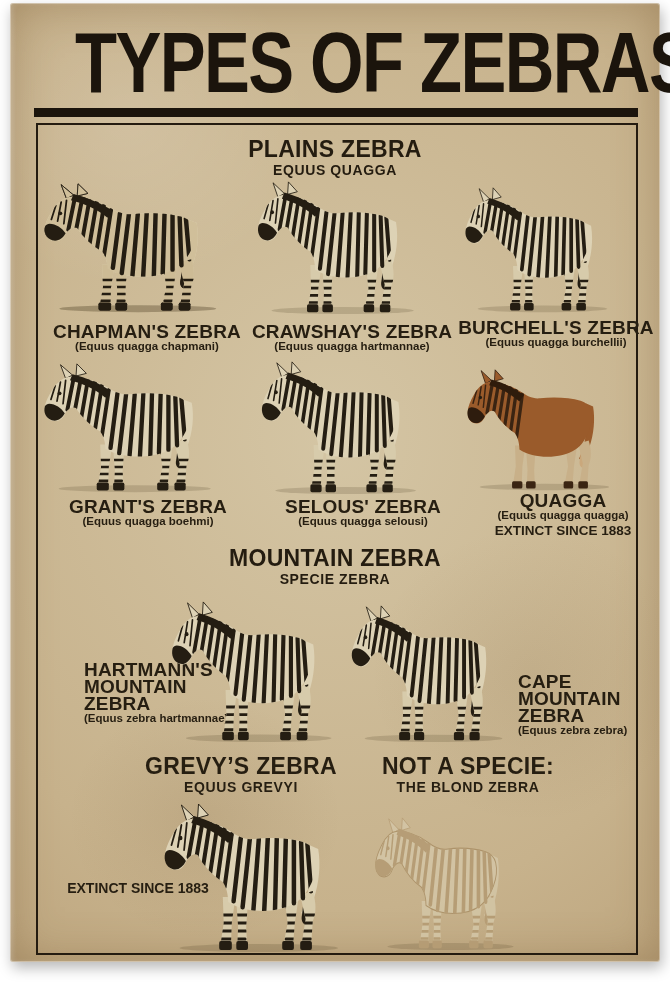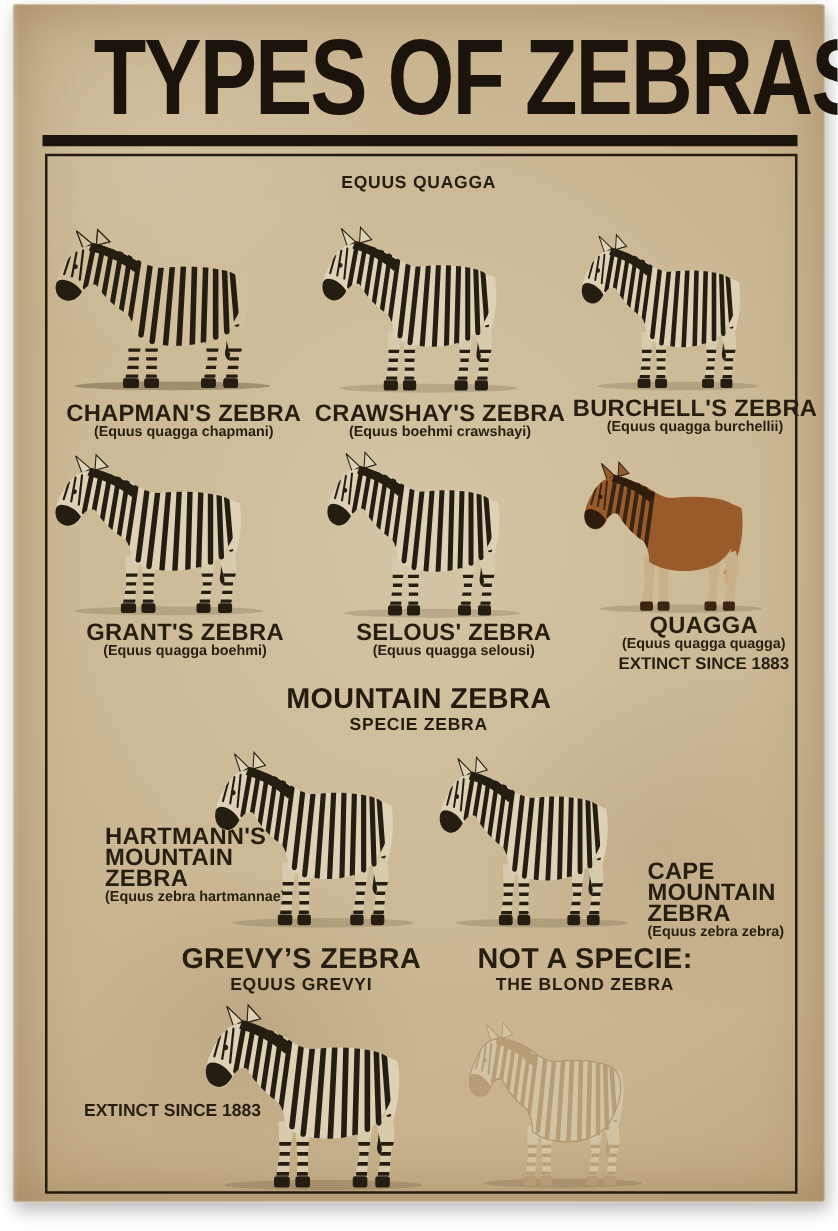--- a/index.html
+++ b/index.html
@@ -143,20 +143,21 @@
 </svg>
 
 <div class="photo">
   <div class="sign">
 
     <h1 class="title">TYPES OF ZEBRAS</h1>
     <div class="rule"></div>
     <div class="frame"></div>
 
     <div class="sec" style="top:134px">
+      <div class="sec-h">PLAINS ZEBRA</div>
       <div class="sec-s">EQUUS QUAGGA</div>
     </div>
 
     <svg class="zebra" style="left:28px;top:180px;width:196px;height:130px" viewBox="0 0 220 150" preserveAspectRatio="none">
         <use href="#zsym" class="z-chapman"></use>
       </svg>
     <svg class="zebra z-chapman" style="left:28px;top:180px;width:196px;height:130px" viewBox="0 0 220 150" preserveAspectRatio="none">
         <use href="#zsym"></use>
       </svg>
     <svg class="zebra" style="left:242px;top:178px;width:178px;height:134px" viewBox="0 0 220 150" preserveAspectRatio="none">
@@ -165,21 +166,21 @@
     <svg class="zebra" style="left:450px;top:184px;width:162px;height:126px" viewBox="0 0 220 150" preserveAspectRatio="none">
         <use href="#zsym"></use>
       </svg>
 
     <div class="lbl" style="left:22px;top:320px;width:230px">
       <div class="nm">CHAPMAN'S ZEBRA</div>
       <div class="lt">(Equus quagga chapmani)</div>
     </div>
     <div class="lbl" style="left:227px;top:320px;width:230px">
       <div class="nm">CRAWSHAY'S ZEBRA</div>
-      <div class="lt">(Equus boehmi crawshayi)</div>
+      <div class="lt">(Equus quagga hartmannae)</div>
     </div>
     <div class="lbl" style="left:431px;top:316px;width:230px">
       <div class="nm">BURCHELL'S ZEBRA</div>
       <div class="lt">(Equus quagga burchellii)</div>
     </div>
 
     <svg class="zebra" style="left:28px;top:360px;width:190px;height:130px" viewBox="0 0 220 150" preserveAspectRatio="none">
         <use href="#zsym"></use>
       </svg>
     <svg class="zebra" style="left:246px;top:358px;width:176px;height:134px" viewBox="0 0 220 150" preserveAspectRatio="none">
@@ -212,21 +213,21 @@
       <div class="nm">HARTMANN'S</div>
       <div class="nm">MOUNTAIN ZEBRA</div>
       <div class="lt">(Equus zebra hartmannae)</div>
     </div>
     <svg class="zebra" style="left:156px;top:598px;width:182px;height:142px" viewBox="0 0 220 150" preserveAspectRatio="none">
         <use href="#zsym"></use>
       </svg>
     <svg class="zebra" style="left:336px;top:602px;width:172px;height:138px" viewBox="0 0 220 150" preserveAspectRatio="none">
         <use href="#zsym"></use>
       </svg>
-    <div class="lbl left" style="left:508px;top:686px;width:130px">
+    <div class="lbl left" style="left:508px;top:670px;width:130px">
       <div class="nm">CAPE MOUNTAIN</div>
       <div class="nm">ZEBRA</div>
       <div class="lt">(Equus zebra zebra)</div>
     </div>
 
     <div class="lbl" style="left:116px;top:751px;width:230px">
       <div class="sec-h">GREVY’S ZEBRA</div>
       <div class="sec-s">EQUUS GREVYI</div>
     </div>
     <div class="lbl" style="left:343px;top:751px;width:230px">

